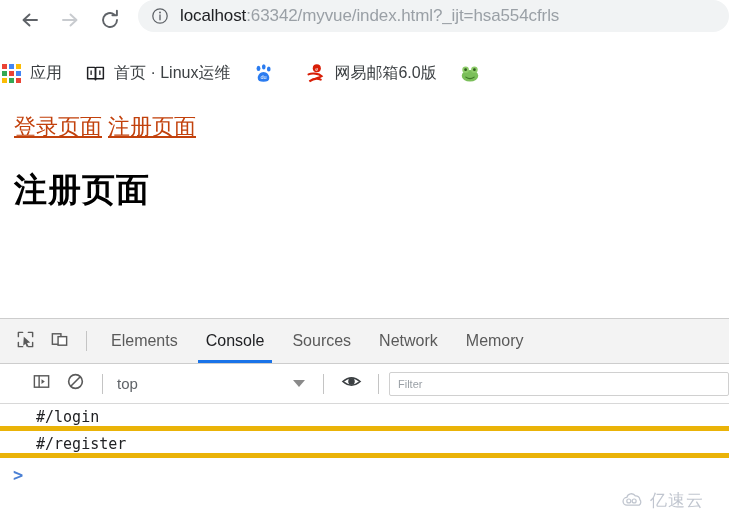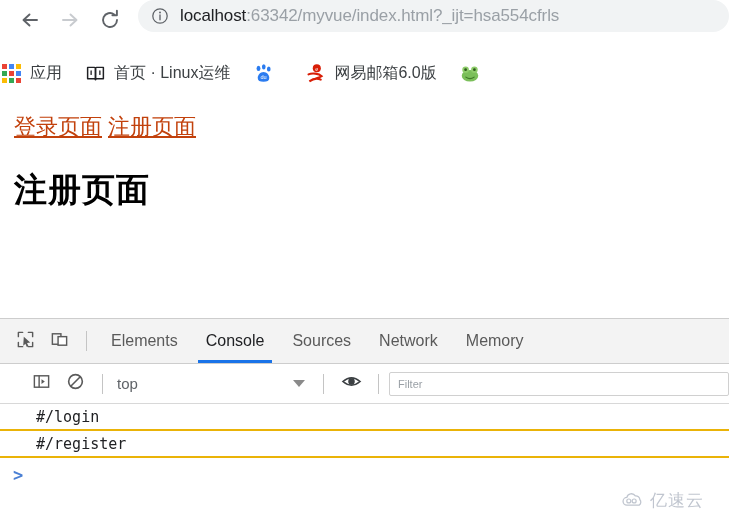--- a/index.html
+++ b/index.html
@@ -263,21 +263,21 @@
 
   .dt-console {
     flex: 1 1 auto;
     background: #ffffff;
     overflow: hidden;
     position: relative;
   }
   .console-row {
     height: 27px;
     line-height: 27px;
-    border-bottom: 2px solid #eab308;
+    border-bottom: 5px solid #eab308;
     font-family: "DejaVu Sans Mono", monospace;
     font-size: 15px;
     color: #202124;
     padding-left: 36px;
     box-sizing: border-box;
   }
   .console-prompt {
     height: 34px;
     line-height: 34px;
     padding-left: 13px;

